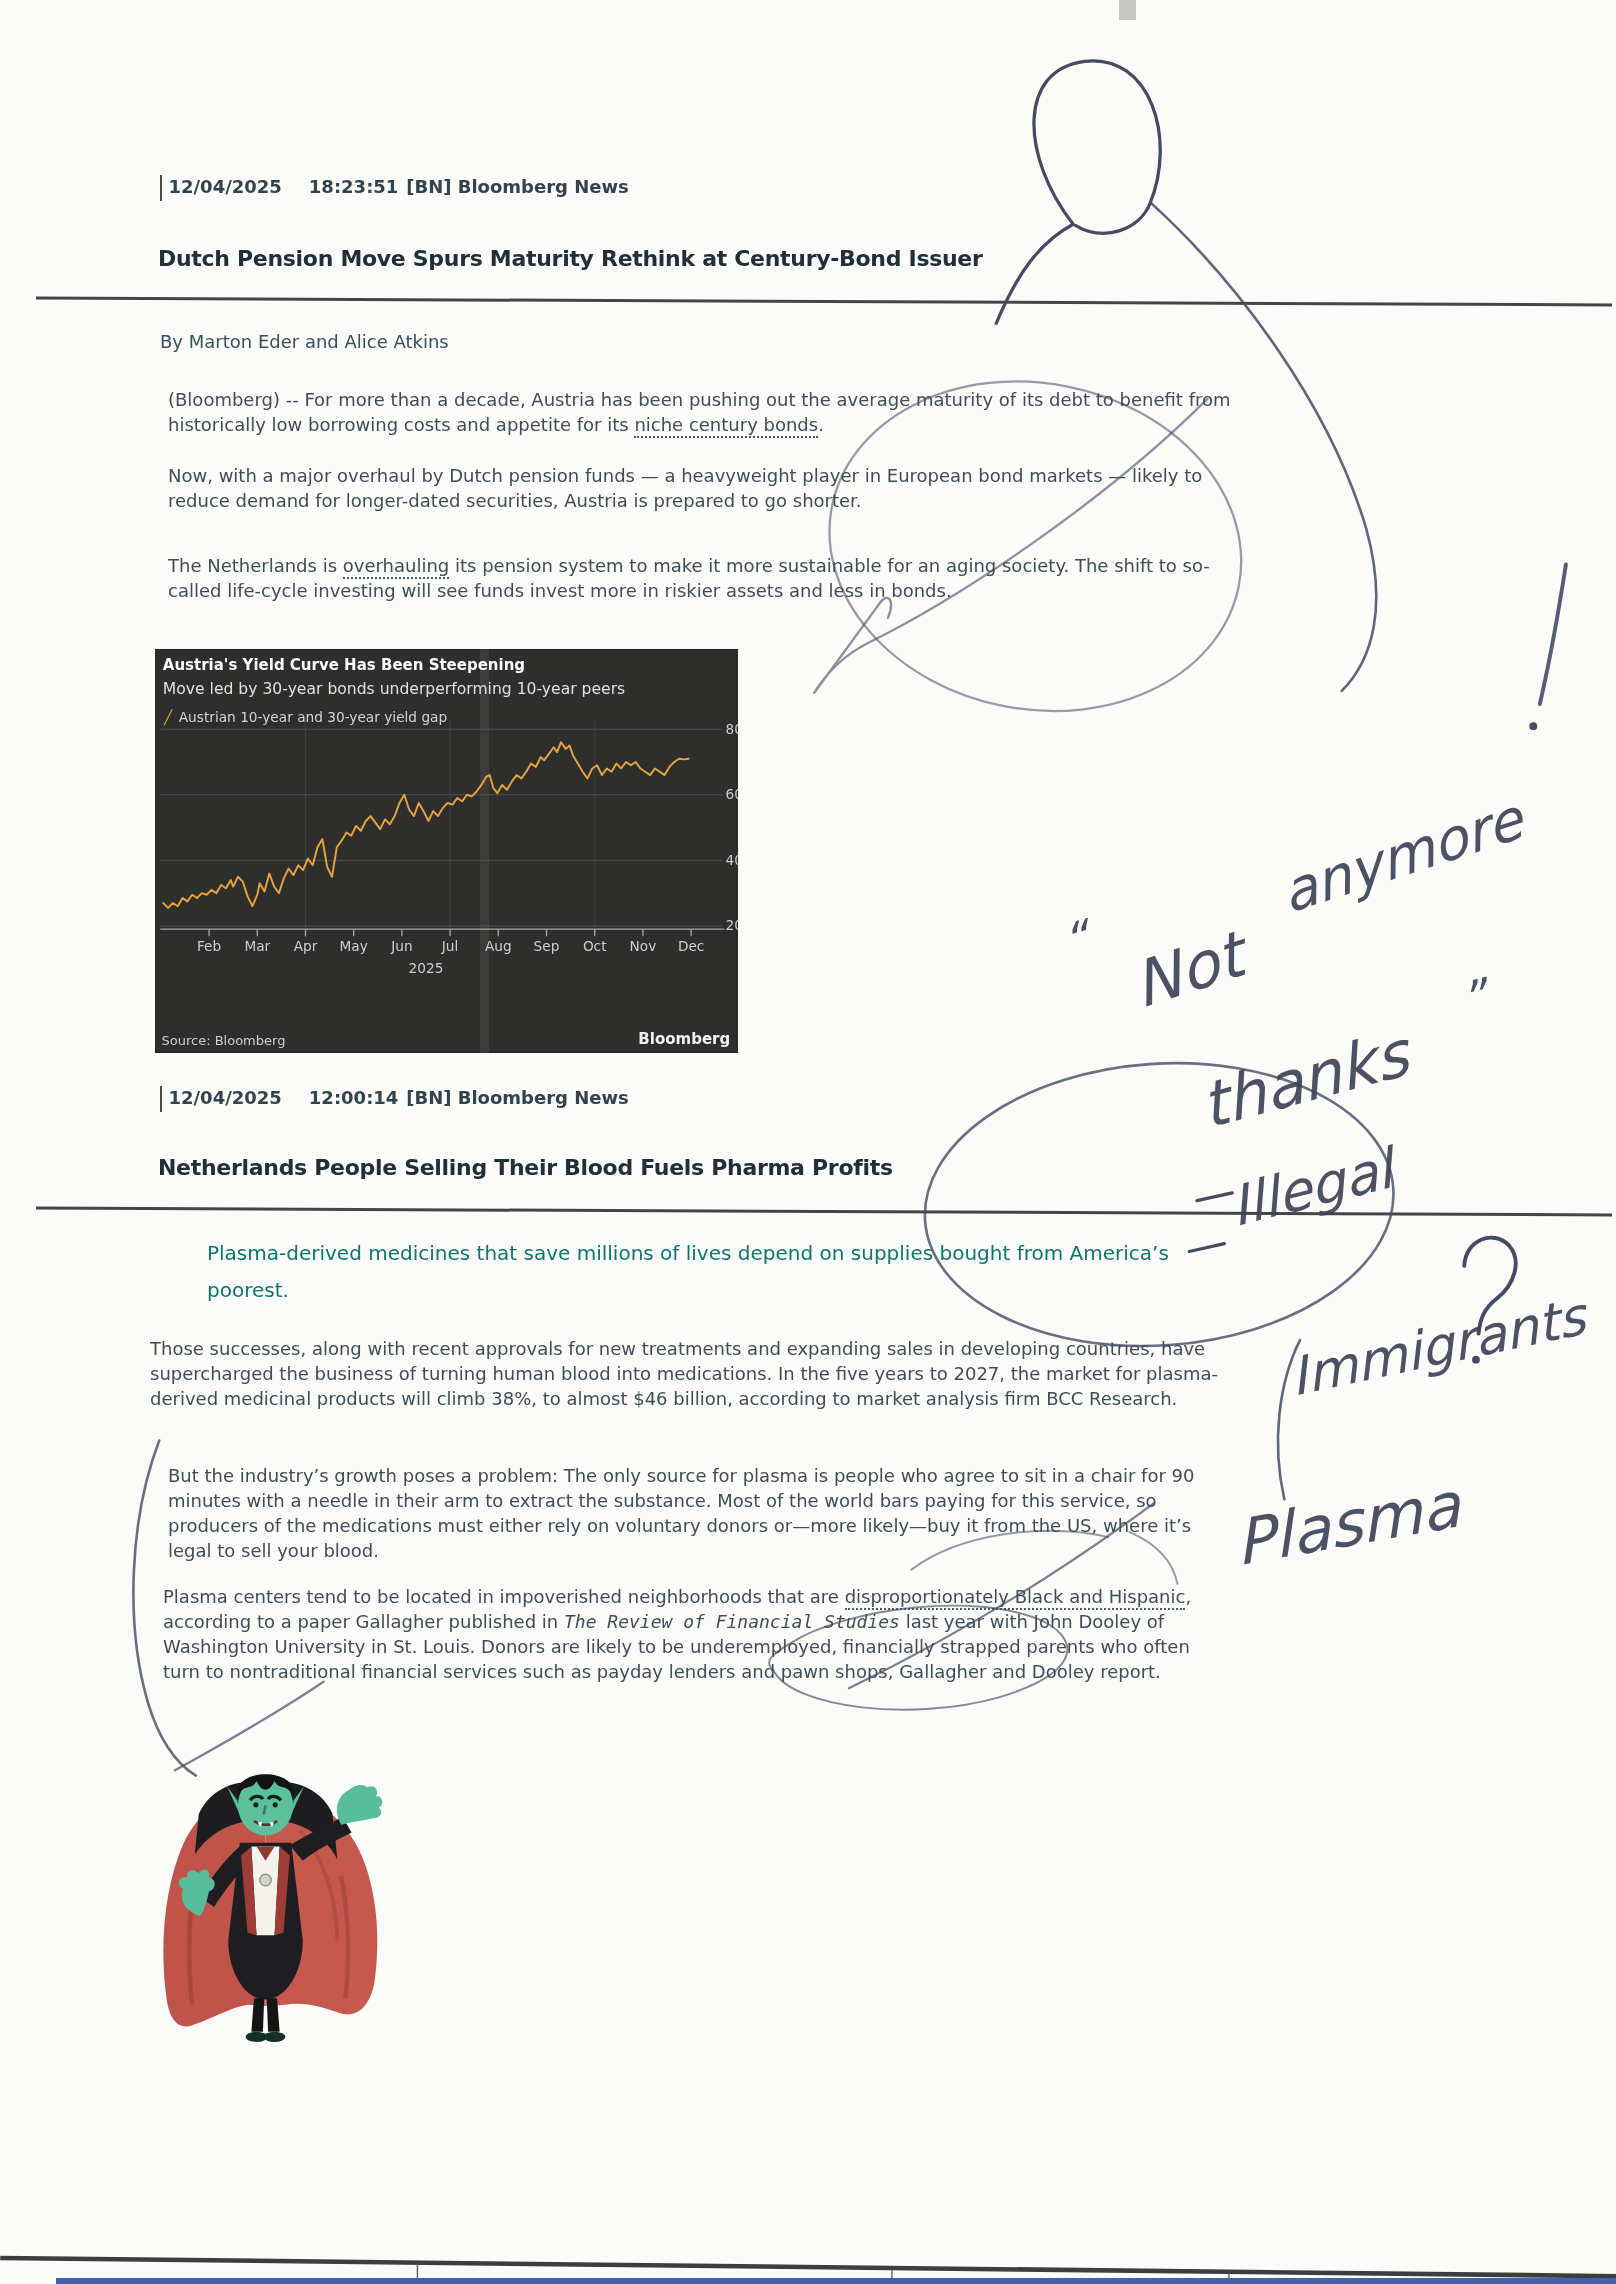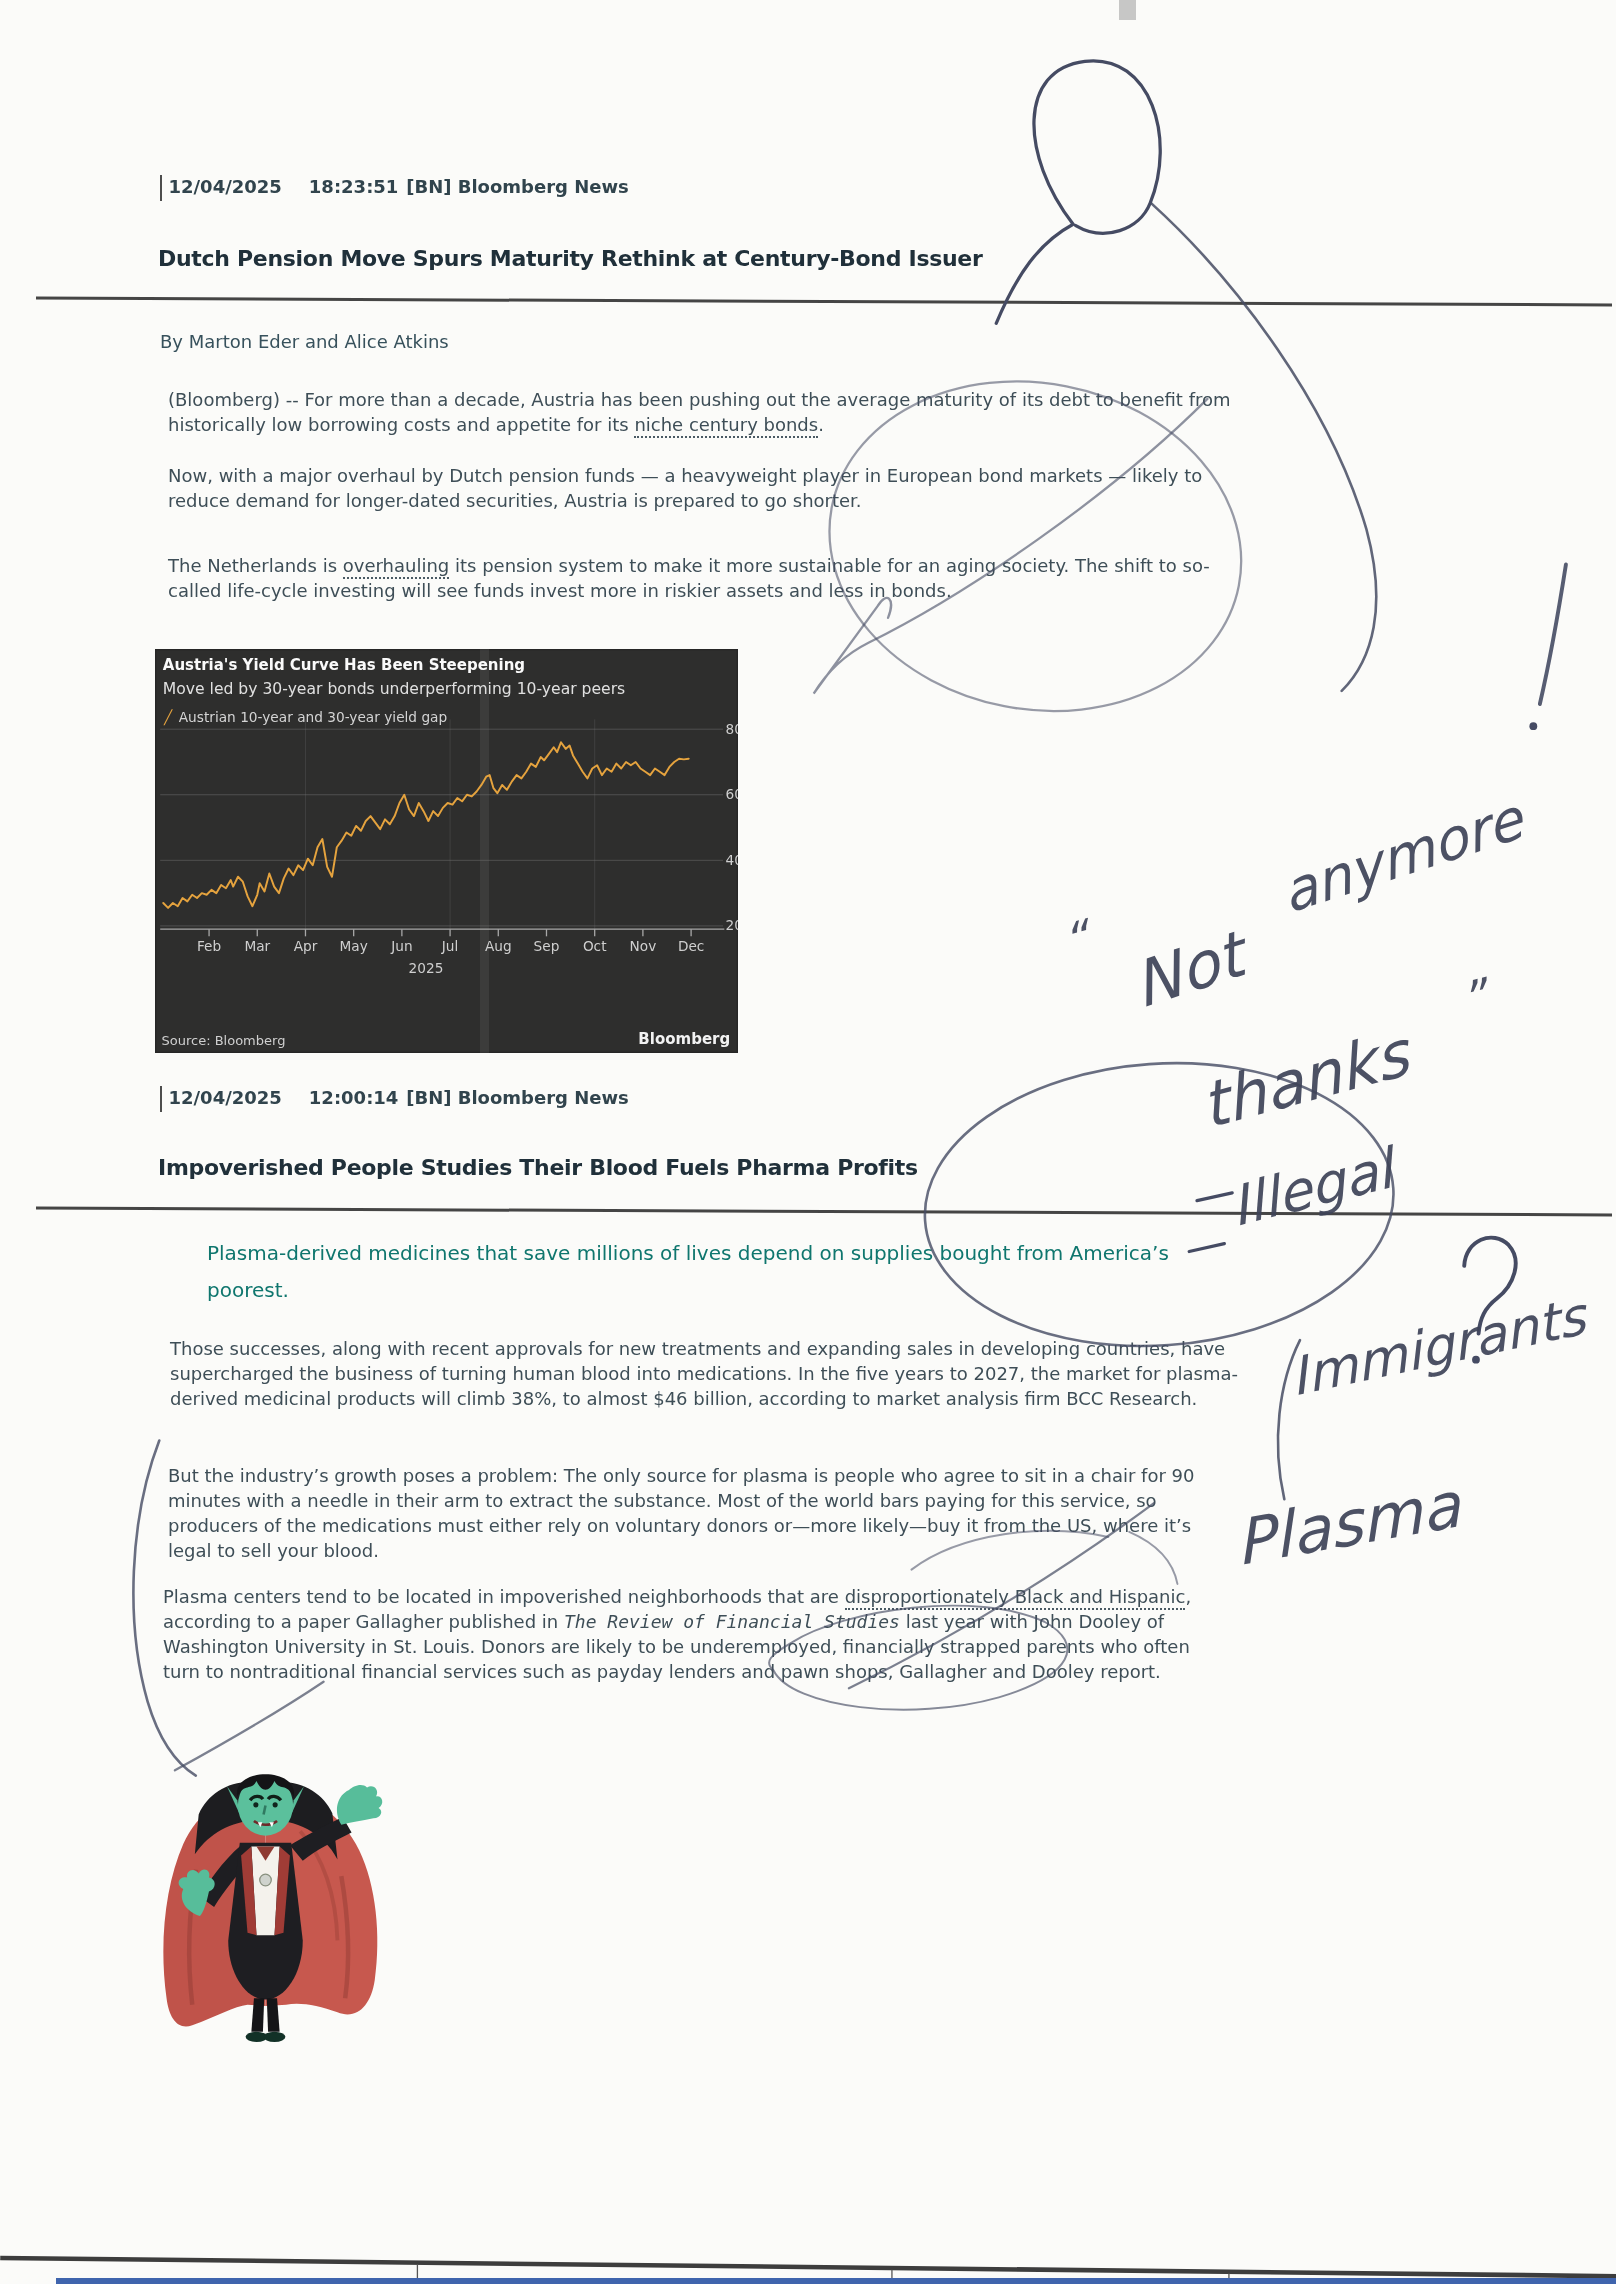--- a/index.html
+++ b/index.html
@@ -97,27 +97,27 @@
     </svg>
   <div class="ct">Austria's Yield Curve Has Been Steepening</div>
   <div class="cs">Move led by 30-year bonds underperforming 10-year peers</div>
   <div class="cl"><span class="slash">╱</span><span>Austrian 10-year and 30-year yield gap</span></div>
   <div class="src">Source: Bloomberg</div>
   <div class="brand">Bloomberg</div>
 </div>
 
 <div class="abs ts" style="left:160px;top:1086px;"><span>12/04/2025</span><span class="t2">12:00:14</span><span class="t3">[BN] Bloomberg News</span></div>
 
-<div class="abs hl" style="left:158px;top:1155px;">Impoverished People Studies Their Blood Fuels Pharma Profits</div>
+<div class="abs hl" style="left:158px;top:1155px;">Netherlands People Selling Their Blood Fuels Pharma Profits</div>
 
 <div class="abs rule" style="left:36px;top:1210px;width:1576px;transform:rotate(0.25deg);"></div>
 
 <div class="abs sub" style="left:164px;top:1235px;">Plasma-derived medicines that save millions of lives depend on supplies bought from America’s poorest.</div>
 
-<p class="abs body" style="left:162px;top:1328px;">Those successes, along with recent approvals for new treatments and expanding sales in developing countries, have supercharged the business of turning human blood into medications. In the five years to 2027, the market for plasma-derived medicinal products will climb 38%, to almost $46 billion, according to market analysis firm BCC Research.</p>
+<p class="abs body" style="left:142px;top:1328px;">Those successes, along with recent approvals for new treatments and expanding sales in developing countries, have supercharged the business of turning human blood into medications. In the five years to 2027, the market for plasma-derived medicinal products will climb 38%, to almost $46 billion, according to market analysis firm BCC Research.</p>
 
 <p class="abs body" style="left:160px;top:1455px;">But the industry’s growth poses a problem: The only source for plasma is people who agree to sit in a chair for 90 minutes with a needle in their arm to extract the substance. Most of the world bars paying for this service, so producers of the medications must either rely on voluntary donors or—more likely—buy it from the US, where it’s legal to sell your blood.</p>
 
 <p class="abs body" style="left:155px;top:1576px;"><span>Plasma centers tend to be located in impoverished neighborhoods that are </span><span class="lnk">disproportionately Black and Hispanic</span><span>, according to a paper Gallagher published in </span><span class="mono-title">The Review of Financial Studies</span><span> last year with John Dooley of Washington University in St. Louis. Donors are likely to be underemployed, financially strapped parents who often turn to nontraditional financial services such as payday lenders and pawn shops, Gallagher and Dooley report.</span></p>
 
 <div class="abs" style="left:137px;top:1726px;width:257px;height:326px;">
 <svg width="257" height="326" viewBox="0 0 400 500">
 
   <path d="M128,100 L92,210 L178,148 Z" fill="#1c1c1f"></path>
   <path d="M272,100 L308,210 L222,148 Z" fill="#1c1c1f"></path>

